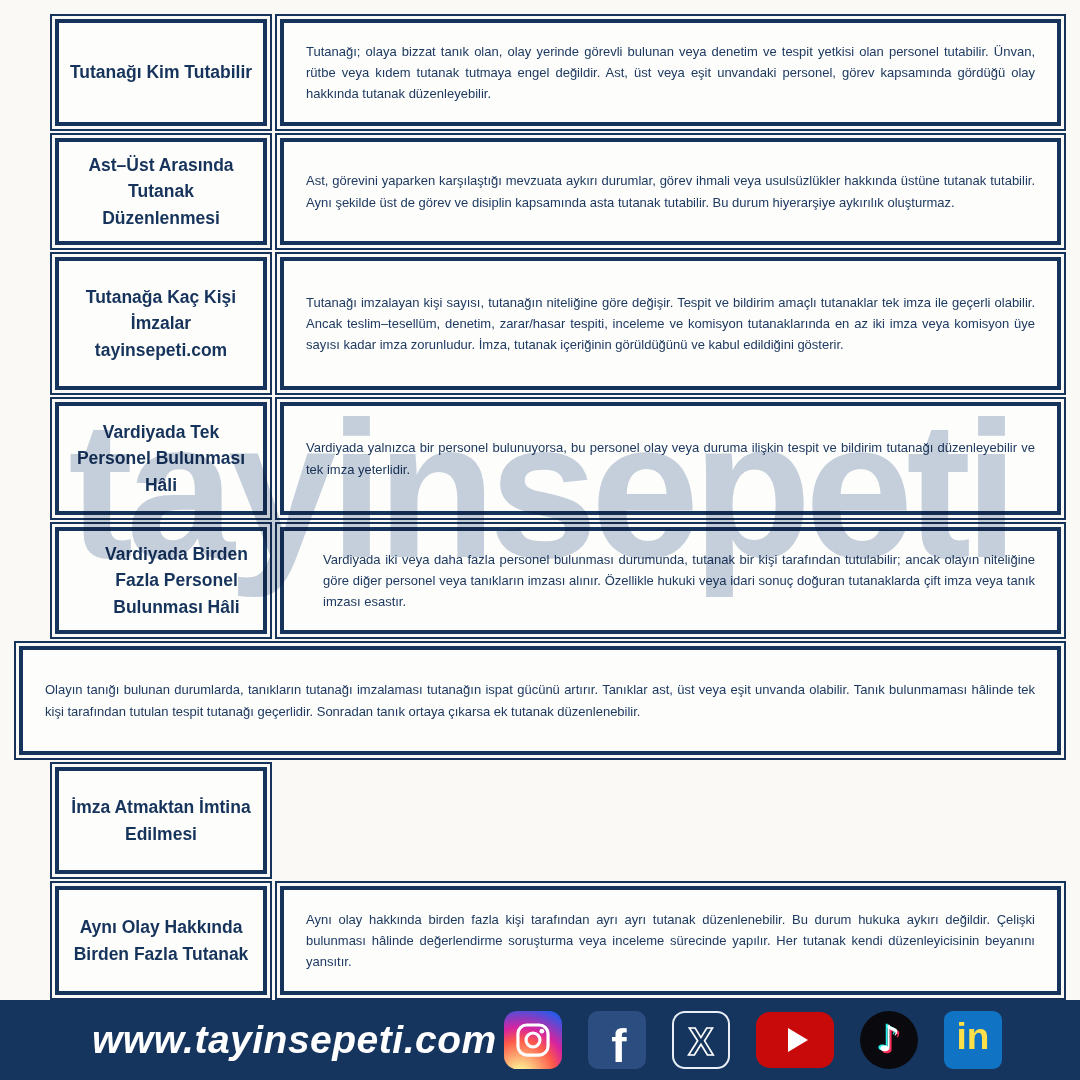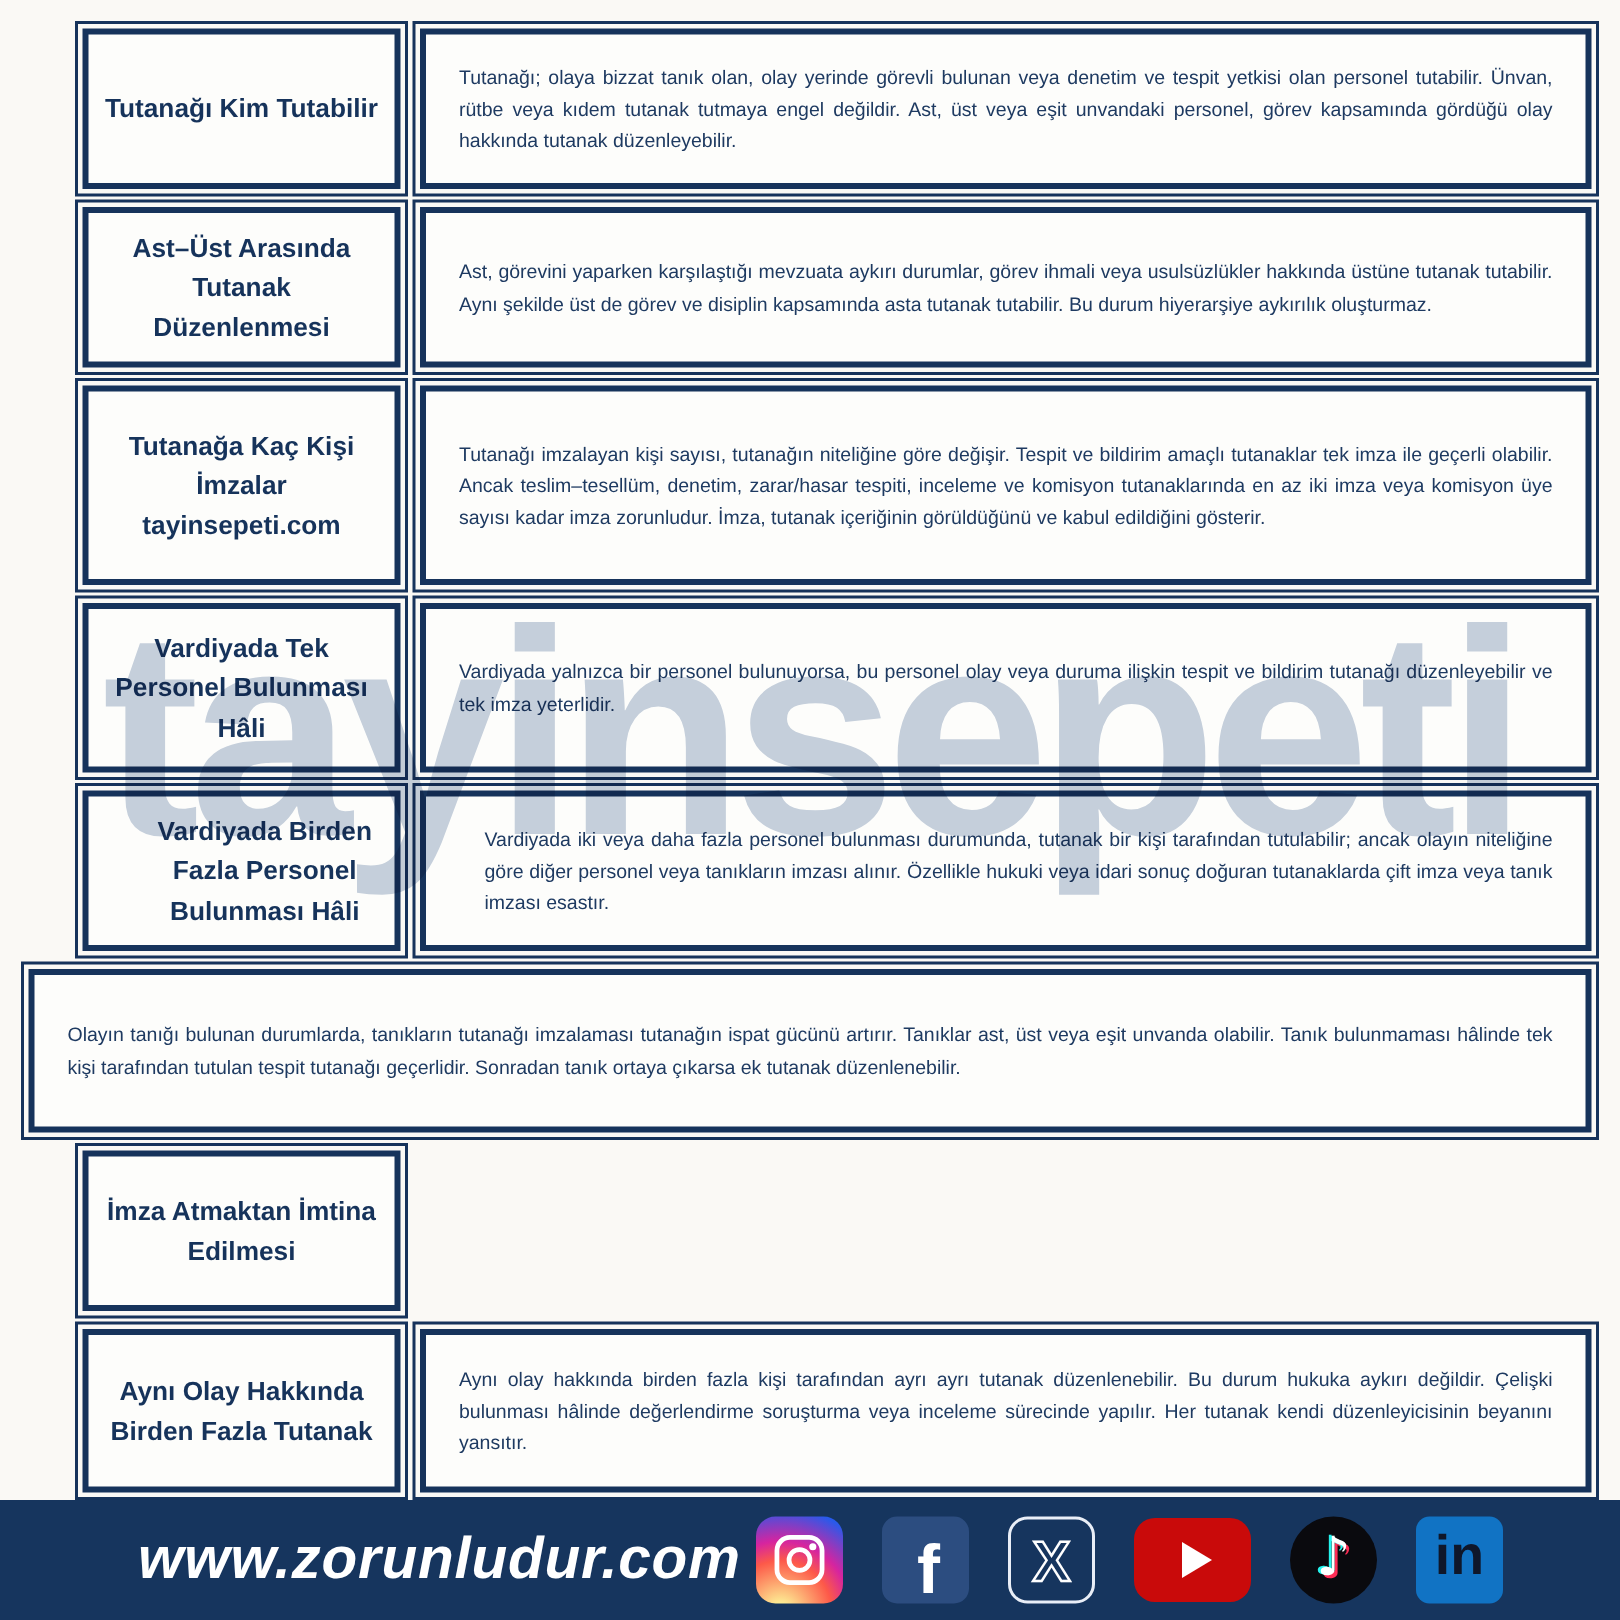--- a/index.html
+++ b/index.html
@@ -144,21 +144,21 @@
     background:#0a0a0e;
     color:#fff;
     font-size:36px;
     font-family:"DejaVu Sans", sans-serif;
     font-weight:700;
   }
   .tt span{text-shadow:-2px -1px 0 #25f4ee, 2px 2px 0 #fe2c55; position:relative; top:-2px;}
   .li{
     border-radius:9px;
     background:#1173c4;
-    color:#0f172a;
+    color:#fde047;
     font-weight:700;
     font-size:37px;
   }
   .li span{position:relative; top:-3px;}
 </style>
 </head>
 <body>
 
 <div class="rows">
 
@@ -226,21 +226,21 @@
     <div class="box text-box r8">
       <div class="text">Aynı olay hakkında birden fazla kişi tarafından ayrı ayrı tutanak düzenlenebilir. Bu durum hukuka aykırı değildir. Çelişki bulunması hâlinde değerlendirme soruşturma veya inceleme sürecinde yapılır. Her tutanak kendi düzenleyicisinin beyanını yansıtır.</div>
     </div>
   </div>
 
 </div>
 
 <div class="watermark">tayinsepeti</div>
 
 <div class="footer">
-  <div class="site">www.zorunludur.com</div>
+  <div class="site">www.tayinsepeti.com</div>
   <div class="socials">
 
     <div class="icon ig">
       <svg width="38" height="38" viewBox="0 0 24 24">
         <rect x="2.5" y="2.5" width="19" height="19" rx="5.5" fill="none" stroke="#ffffff" stroke-width="2"></rect>
         <circle cx="12" cy="12" r="4.4" fill="none" stroke="#ffffff" stroke-width="2"></circle>
         <circle cx="17.6" cy="6.4" r="1.5" fill="#ffffff"></circle>
       </svg>
     </div>
 

